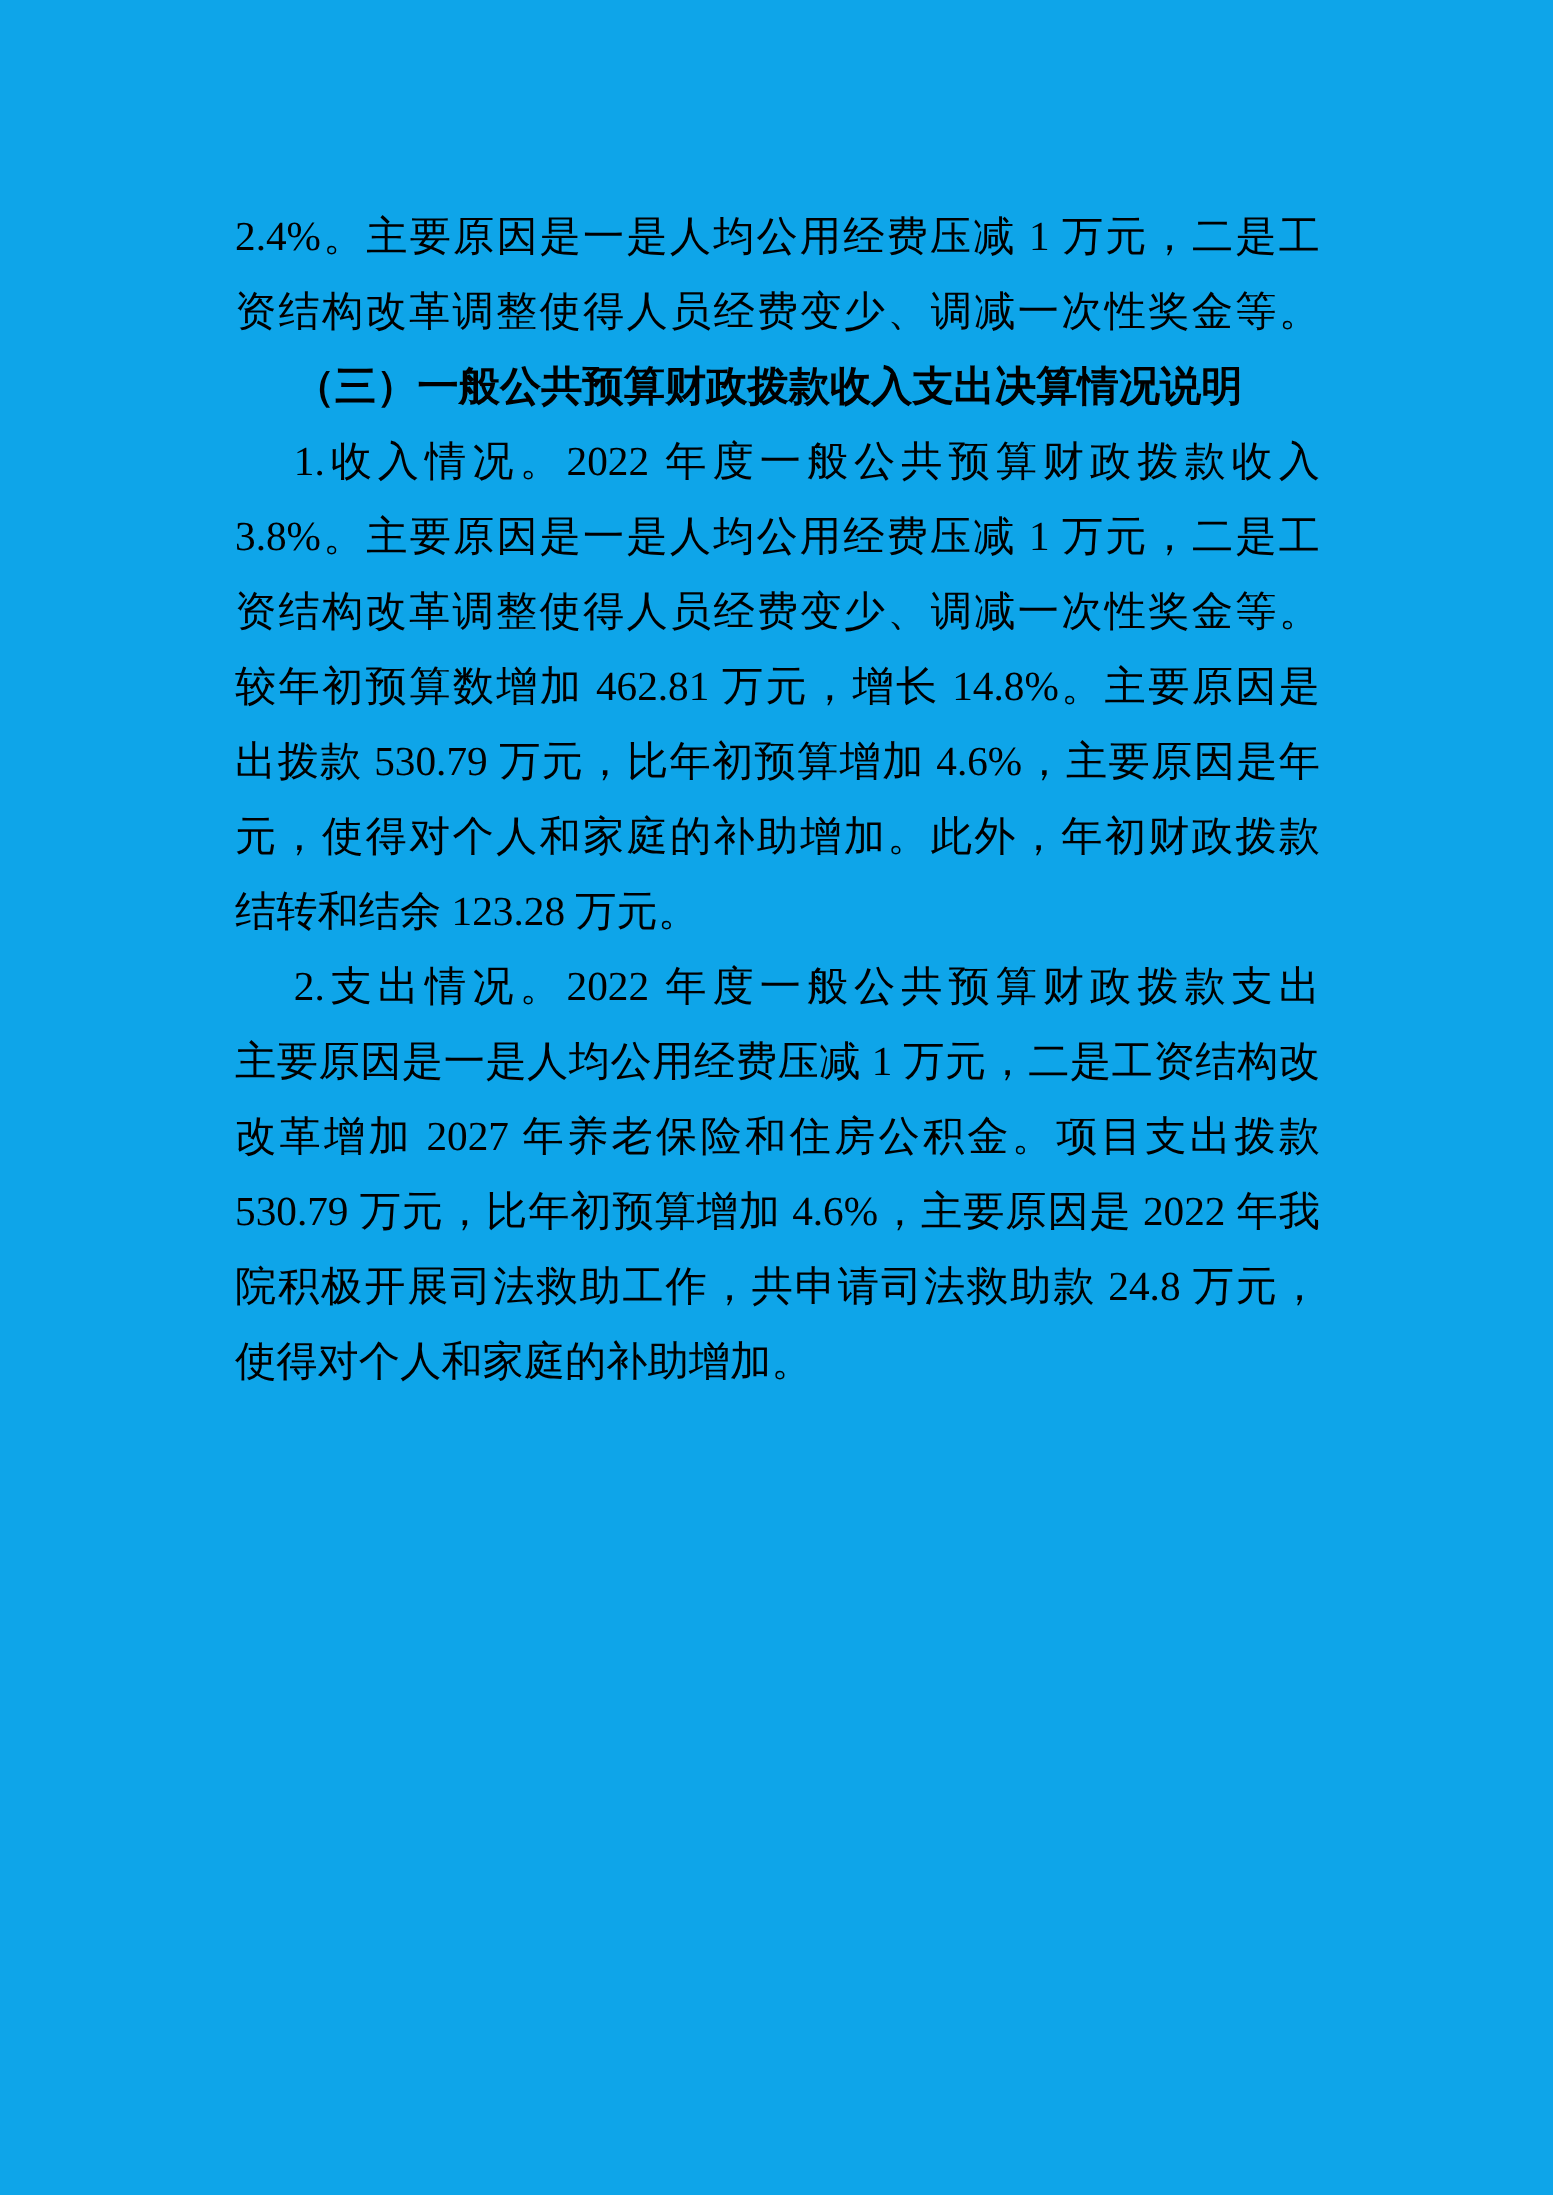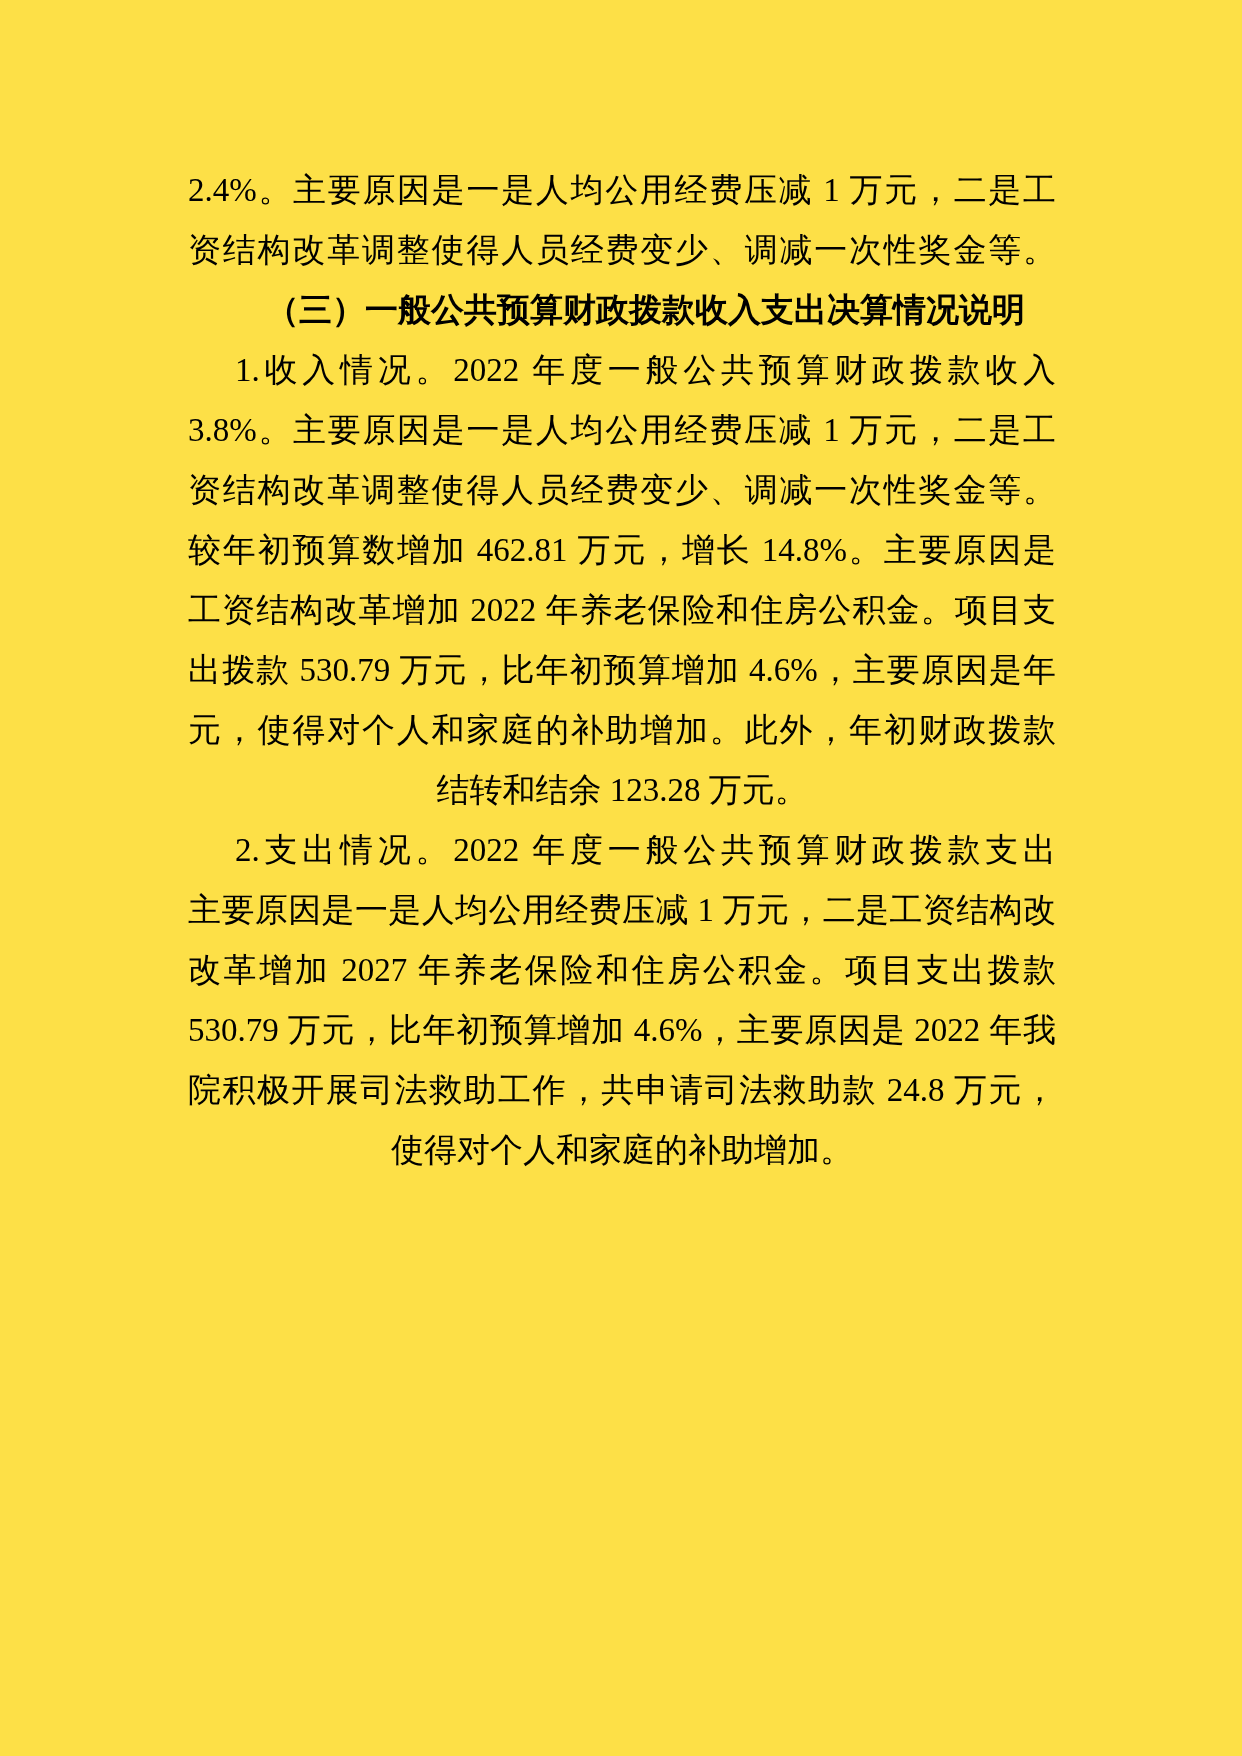--- a/index.html
+++ b/index.html
@@ -4,36 +4,36 @@
 <style>
   html, body {
     margin: 0;
     padding: 0;
     background: #ffffff;
   }
   .page {
     position: relative;
     width: 1242px;
     height: 1756px;
-    background: #fde047;
+    background: #0ea5e9;
     overflow: hidden;
     font-family: "Liberation Serif", "DejaVu Serif", serif;
     color: #000000;
   }
   .textblock {
     position: absolute;
     left: 188px;
     top: 160px;
     width: 868px;
     font-size: 33px;
     line-height: 60px;
   }
   .line {
     min-height: 60px;
-    text-align: center;
+    text-align: left;
   }
   .line.just {
     text-align: justify;
     text-align-last: justify;
     text-justify: inter-character;
   }
   .line.indent {
     text-indent: 47px;
   }
   .line.bold {
@@ -45,21 +45,20 @@
 
 <div class="page">
   <div class="textblock">
       <div class="line just">2.4%。主要原因是一是人均公用经费压减 1 万元，二是工</div>
       <div class="line just">资结构改革调整使得人员经费变少、调减一次性奖金等。</div>
       <div class="line indent bold">（三）一般公共预算财政拨款收入支出决算情况说明</div>
       <div class="line just indent">1.收入情况。2022 年度一般公共预算财政拨款收入</div>
       <div class="line just">3.8%。主要原因是一是人均公用经费压减 1 万元，二是工</div>
       <div class="line just">资结构改革调整使得人员经费变少、调减一次性奖金等。</div>
       <div class="line just">较年初预算数增加 462.81 万元，增长 14.8%。主要原因是</div>
-      <div class="line just">工资结构改革增加 2022 年养老保险和住房公积金。项目支</div>
       <div class="line just">出拨款 530.79 万元，比年初预算增加 4.6%，主要原因是年</div>
       <div class="line just">元，使得对个人和家庭的补助增加。此外，年初财政拨款</div>
       <div class="line">结转和结余 123.28 万元。</div>
       <div class="line just indent">2.支出情况。2022 年度一般公共预算财政拨款支出</div>
       <div class="line just">主要原因是一是人均公用经费压减 1 万元，二是工资结构改</div>
       <div class="line just">改革增加 2027 年养老保险和住房公积金。项目支出拨款</div>
       <div class="line just">530.79 万元，比年初预算增加 4.6%，主要原因是 2022 年我</div>
       <div class="line just">院积极开展司法救助工作，共申请司法救助款 24.8 万元，</div>
       <div class="line">使得对个人和家庭的补助增加。</div>
     </div>

